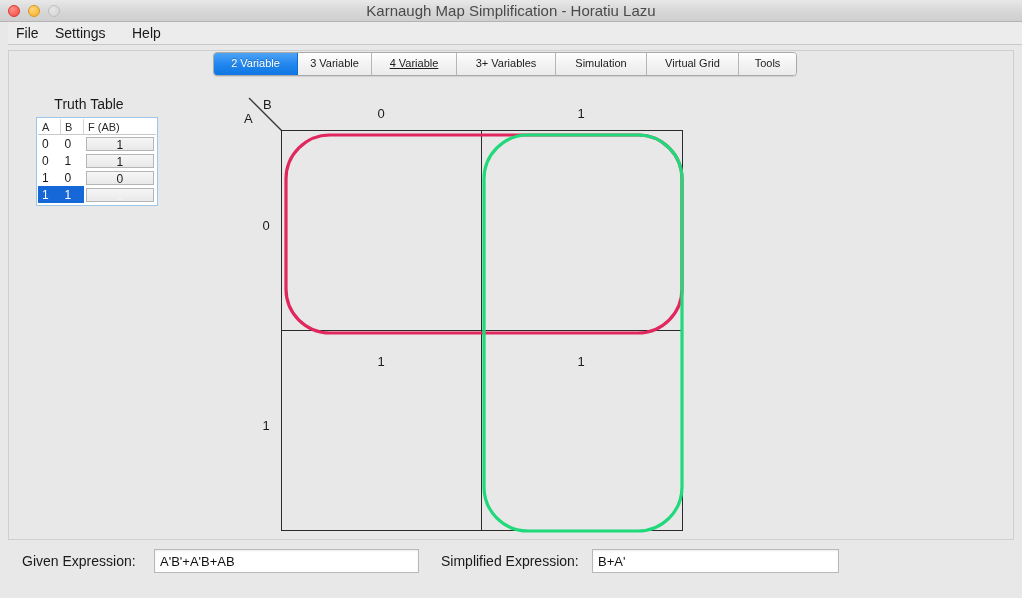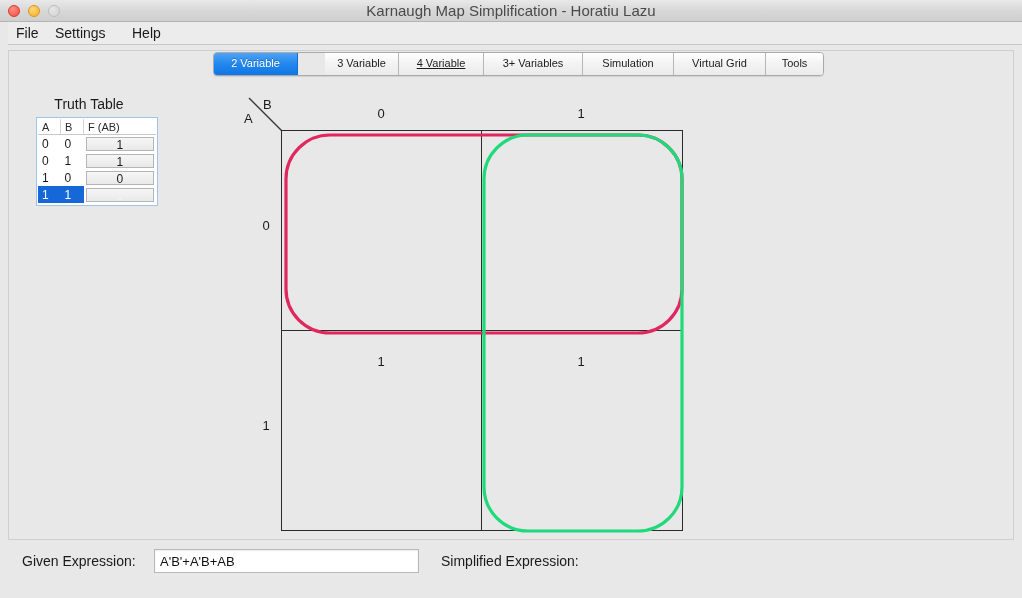--- a/index.html
+++ b/index.html
@@ -310,21 +310,21 @@
   <div class="menubar">
     <div class="menu-item" style="left:8px;">File</div>
     <div class="menu-item" style="left:47px;">Settings</div>
     <div class="menu-item" style="left:124px;">Help</div>
   </div>
 
   <div class="content"></div>
 
   <div class="tabbar">
     <div class="tab active" style="width:84px;">2 Variable</div>
-    <div class="tab" style="width:74px;margin-left:27px;">3 Variable</div>
+    <div class="tab" style="width:74px;">3 Variable</div>
     <div class="tab" style="width:85px;text-decoration:underline;">4 Variable</div>
     <div class="tab" style="width:99px;">3+ Variables</div>
     <div class="tab" style="width:91px;">Simulation</div>
     <div class="tab" style="width:92px;">Virtual Grid</div>
     <div class="tab" style="width:57px;">Tools</div>
   </div>
 
   <div class="tt-title">Truth Table</div>
   <div class="tt-box">
     <table class="tt">
@@ -394,14 +394,15 @@
 
     <rect x="11" y="11" width="396" height="198" rx="44" ry="44" fill="none" stroke="#e0275e" stroke-width="3.2"></rect>
 
     <rect x="209" y="11" width="198" height="396" rx="44" ry="44" fill="none" stroke="#1fd97a" stroke-width="3.2"></rect>
   </svg>
 
   <div class="bottombar"></div>
   <div class="lbl" style="left:22px;">Given Expression:</div>
   <input class="txtfield" style="left: 154px; width: 265px;" type="text" value="A'B'+A'B+AB">
   <div class="lbl" style="left:441px;">Simplified Expression:</div>
+  <input class="txtfield" style="left: 592px; width: 247px;" type="text" value="B+A'">
 
 </div>
 
 </body></html>

